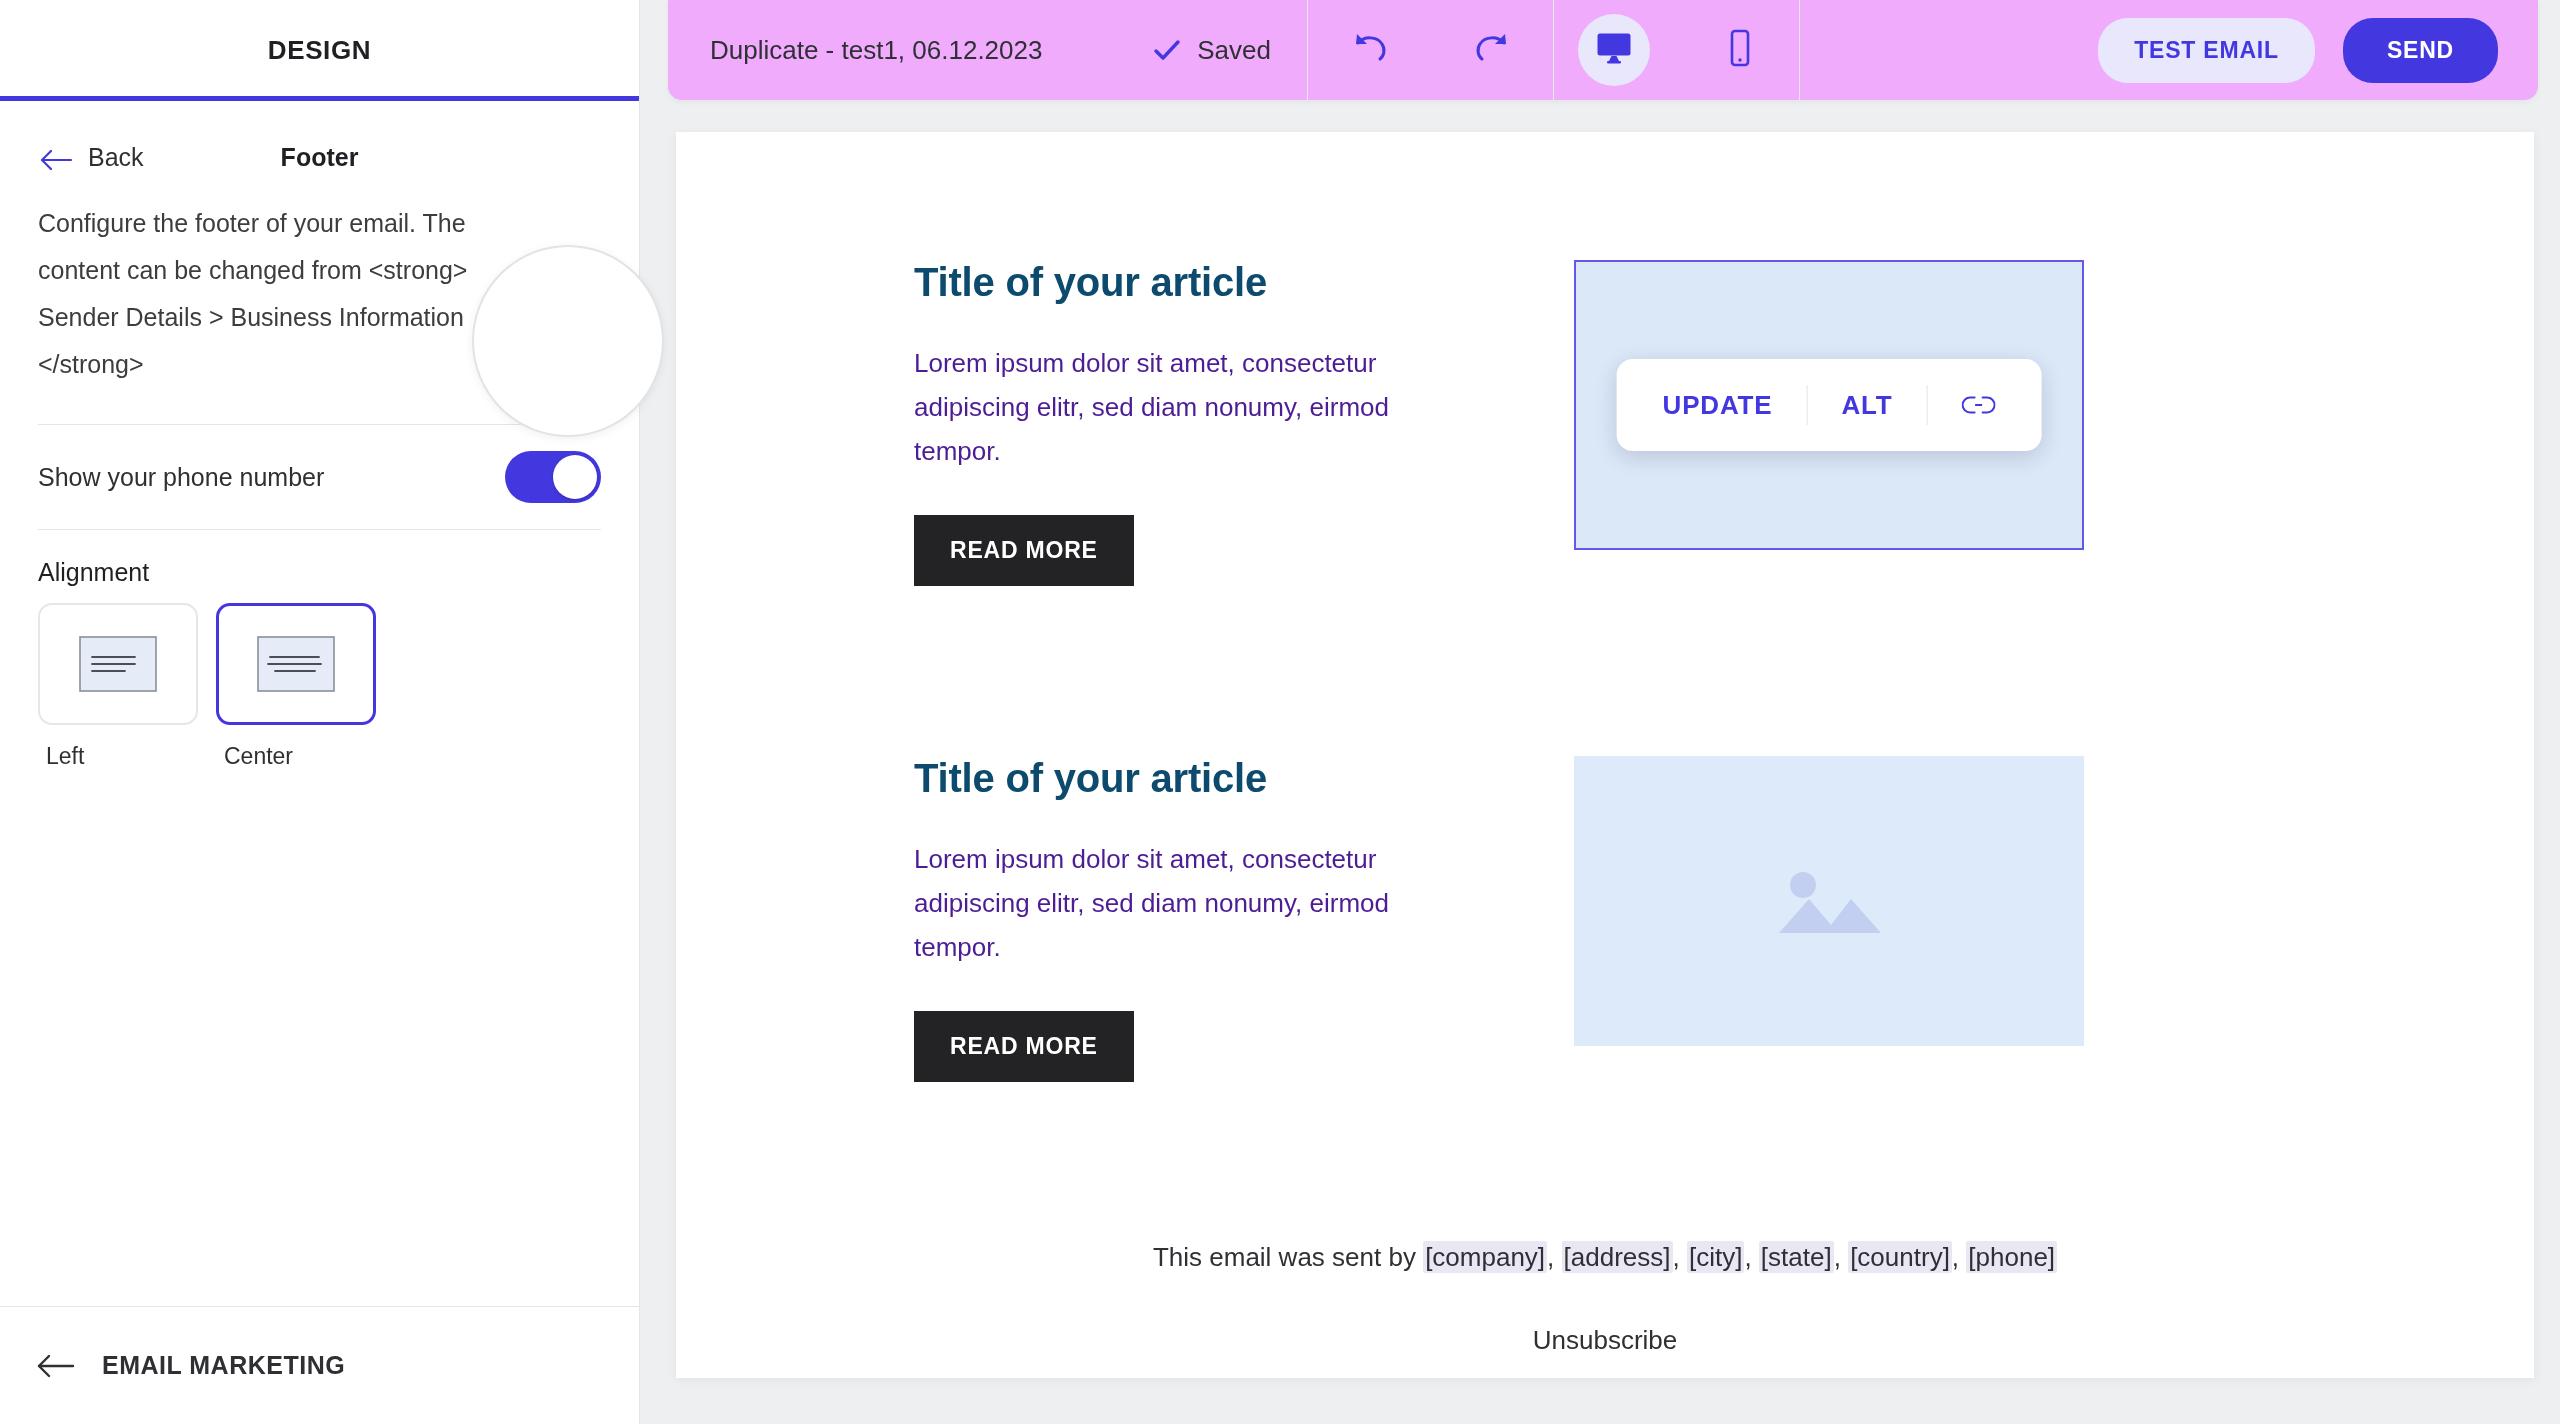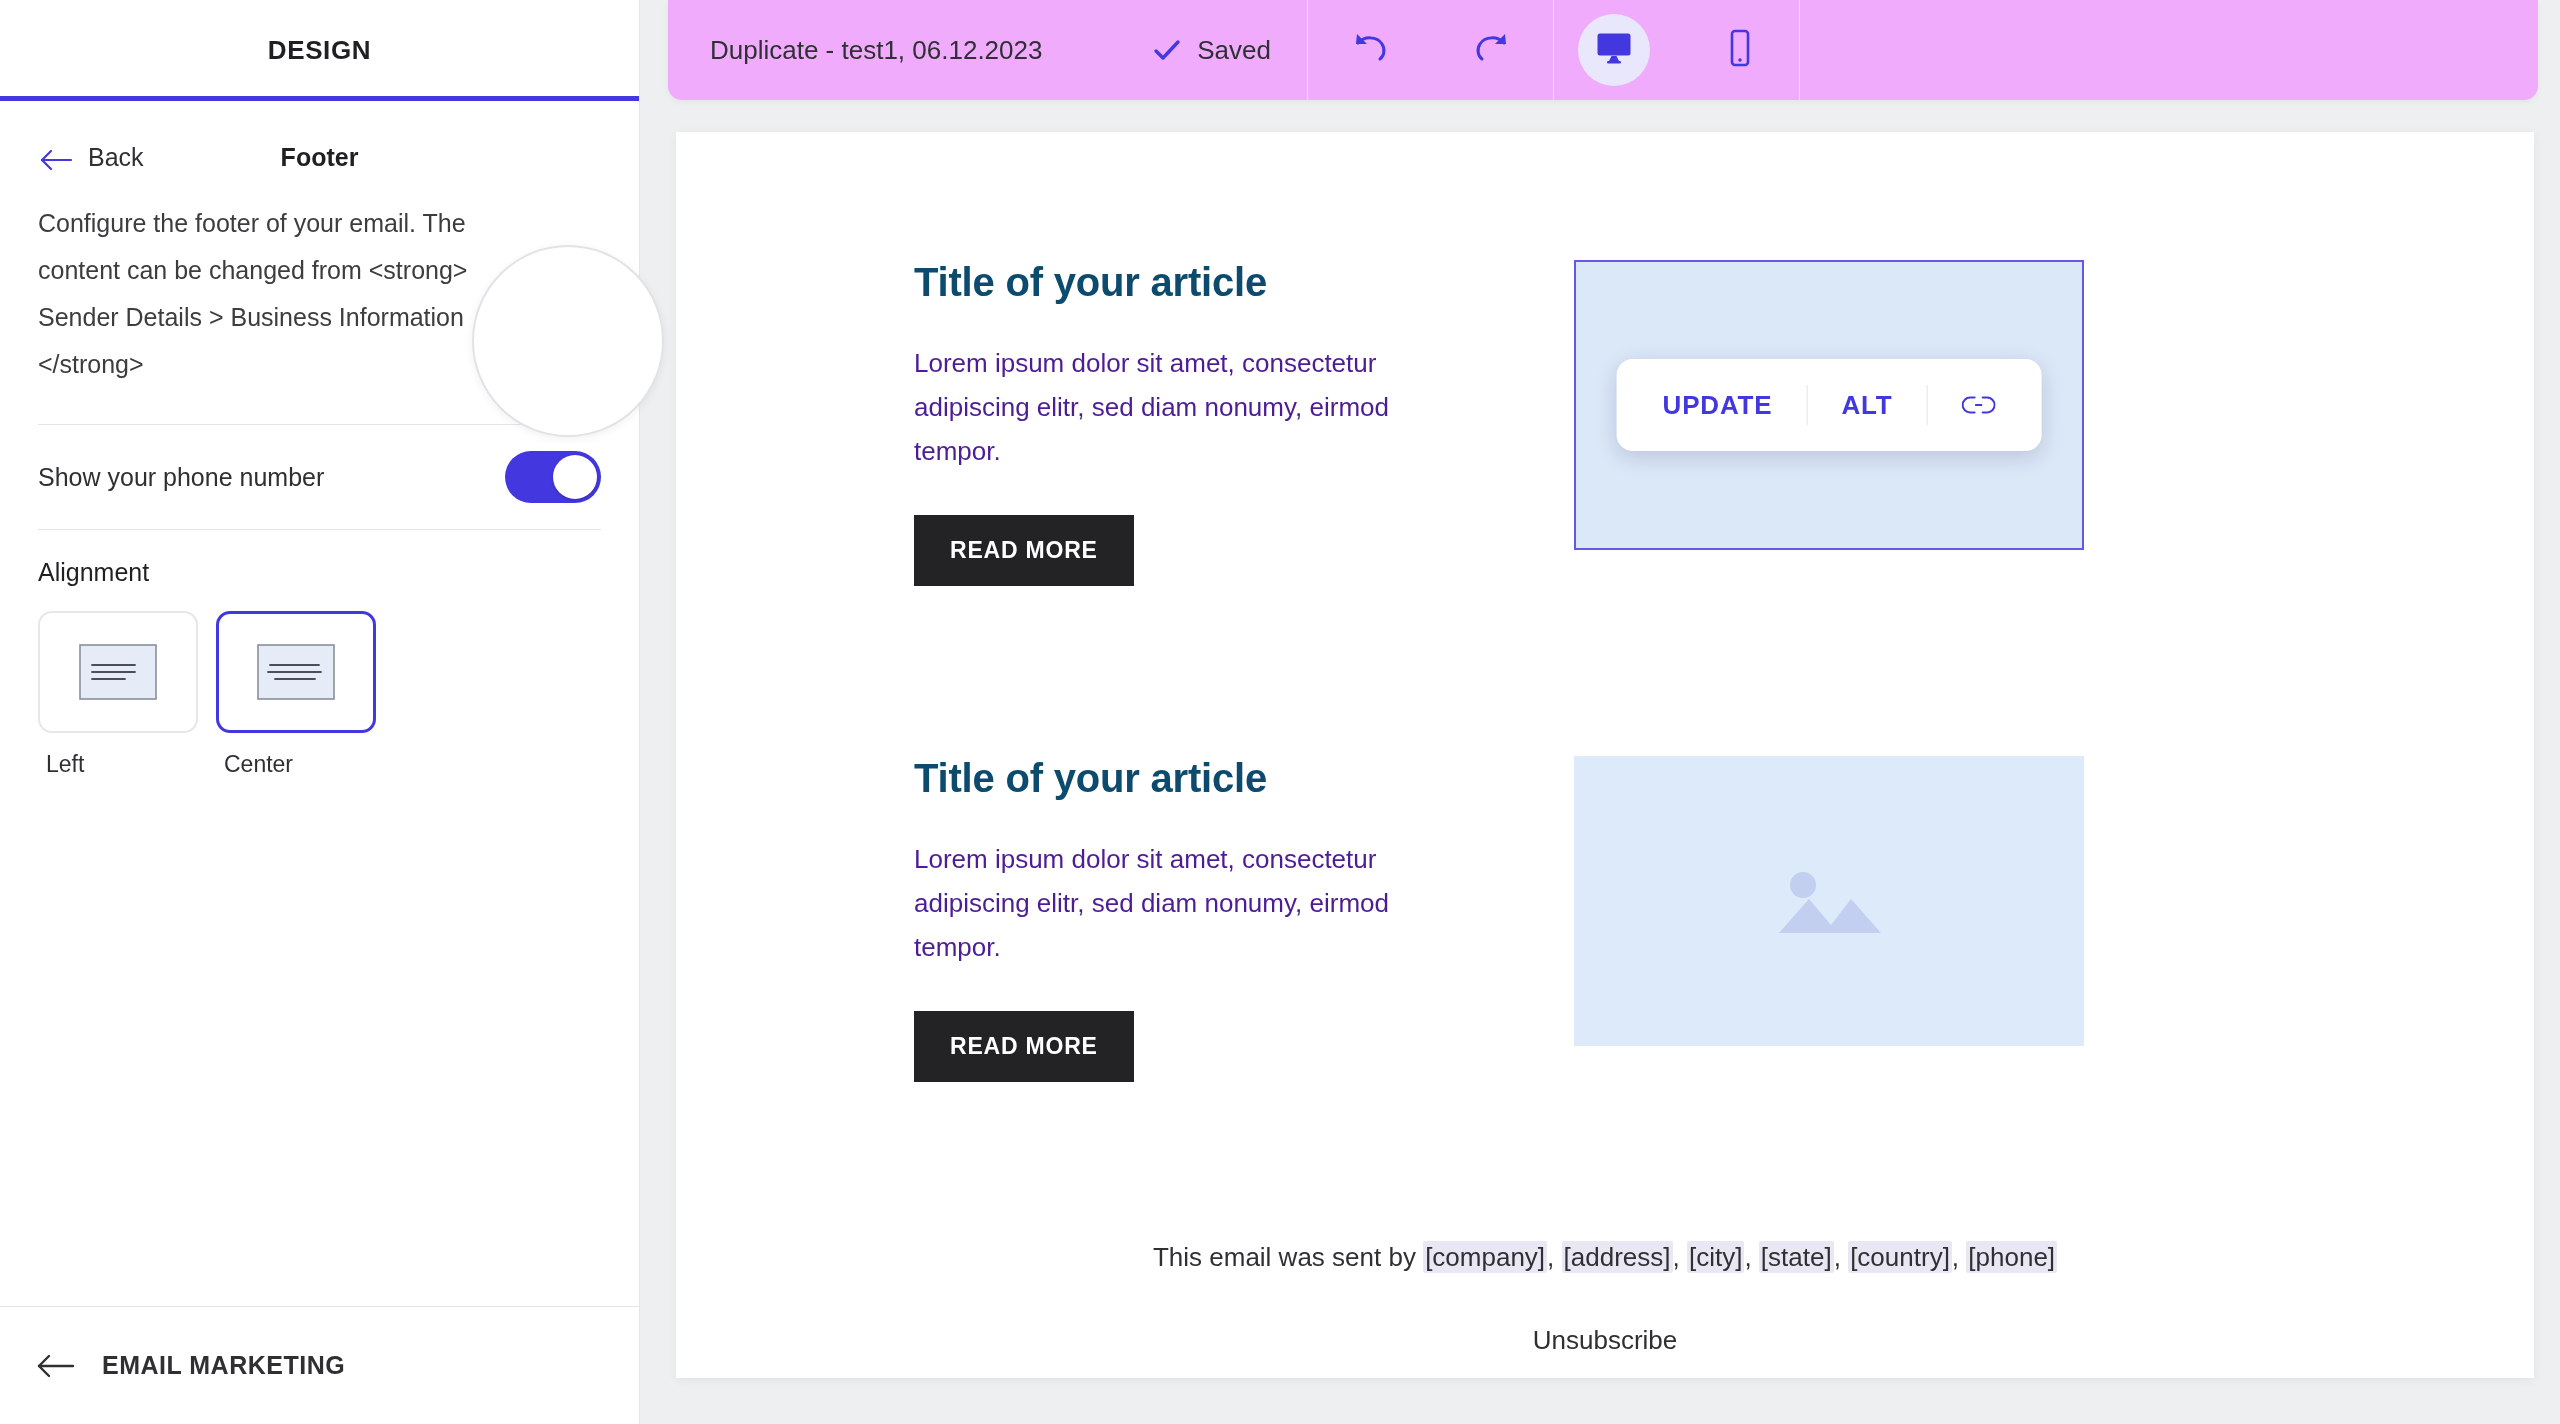--- a/index.html
+++ b/index.html
@@ -70,21 +70,21 @@
   }
   .focus-ring {
     position: absolute; left: 472px; top: 245px;
     width: 192px; height: 192px; border-radius: 50%;
     background: #ffffff; border: 2px solid #e1e3e6;
     box-shadow: 0 2px 10px rgba(0,0,0,.06);
     z-index: 5; pointer-events: none;
   }
 
   .align-section { padding: 28px 38px 0 38px; }
-  .align-title { font-size: 25px; color: #1f2023; margin-bottom: 24px; }
+  .align-title { font-size: 25px; color: #1f2023; margin-bottom: 16px; }
   .align-row { display: flex; gap: 18px; }
   .align-item { width: 160px; }
   .align-box {
     width: 160px; height: 122px; border-radius: 14px;
     border: 2px solid #e5e7ea; background: #ffffff;
     display: flex; align-items: center; justify-content: center; cursor: pointer;
   }
   .align-box.selected { border: 3px solid #4338e0; }
   .align-glyph { width: 78px; height: 56px; display: block; }
   .align-caption { font-size: 23px; color: #2f3033; margin-top: 18px; text-align: left; padding-left: 8px; }
@@ -329,20 +329,24 @@
           <span class="device-btn">
             <span>
               <svg width="26" height="38" viewBox="0 0 26 38" fill="none">
                 <rect x="5" y="2" width="16" height="34" rx="3" stroke="#4338e0" stroke-width="2.6"></rect>
                 <circle cx="13" cy="31" r="1.7" fill="#4338e0"></circle>
               </svg>
             </span>
           </span>
         </div>
 
+        <div class="tb-actions">
+          <button class="btn btn-ghost">TEST EMAIL</button>
+          <button class="btn btn-primary">SEND</button>
+        </div>
 
       </div>
     </div>
 
     <div class="canvas-wrap">
       <div class="email-sheet">
         <div class="email-inner">
 
           <div class="article">
             <div class="art-text">

